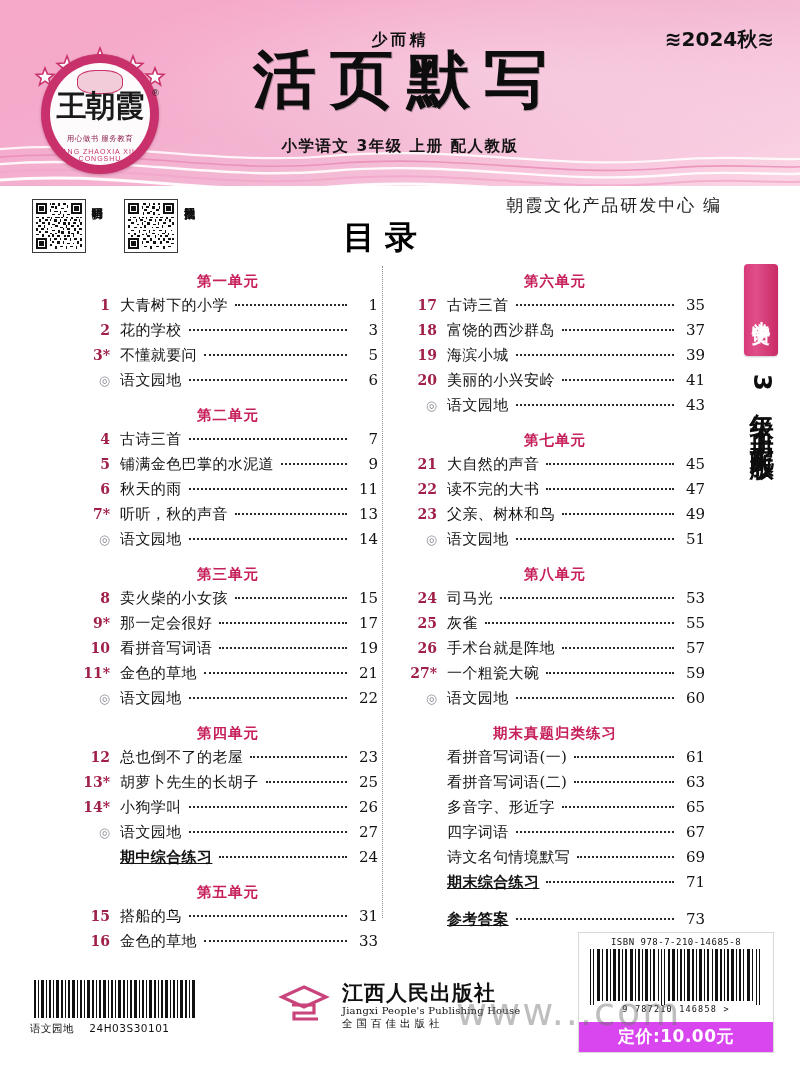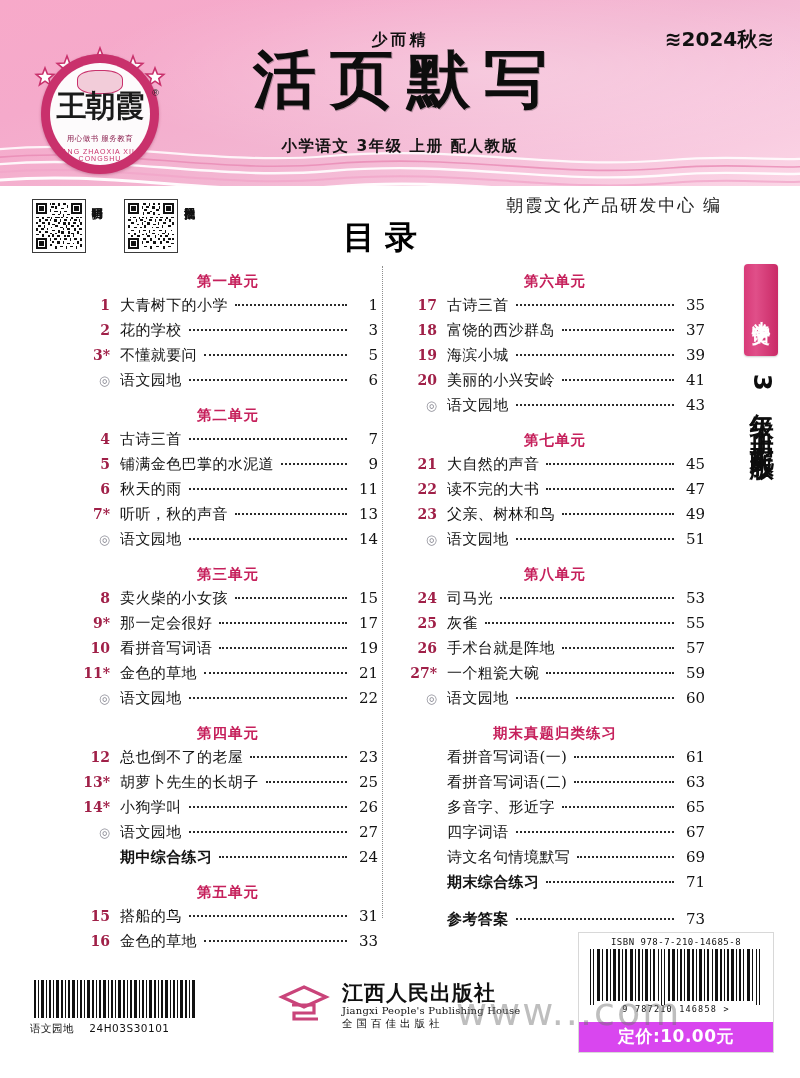--- a/index.html
+++ b/index.html
@@ -182,21 +182,21 @@
     color: #a02048;
     padding-right: 2px;
     white-space: nowrap;
   }
   .row .num.circ { color: #8f8f99; font-size: 13px; font-weight: normal; }
   .row .title {
     white-space: nowrap;
     padding-left: 8px;
     letter-spacing: .4px;
   }
-  .row.bold .title { font-weight: bold; }
+  .row.bold .title { font-weight: bold; text-decoration: underline; }
   .row .dots {
     flex: 1 1 auto;
     margin: 0 5px 0 7px;
     border-bottom: 2px dotted #2a2a2a;
     transform: translateY(-4px);
     min-width: 20px;
   }
   .row .page {
     flex: 0 0 26px;
     text-align: right;

